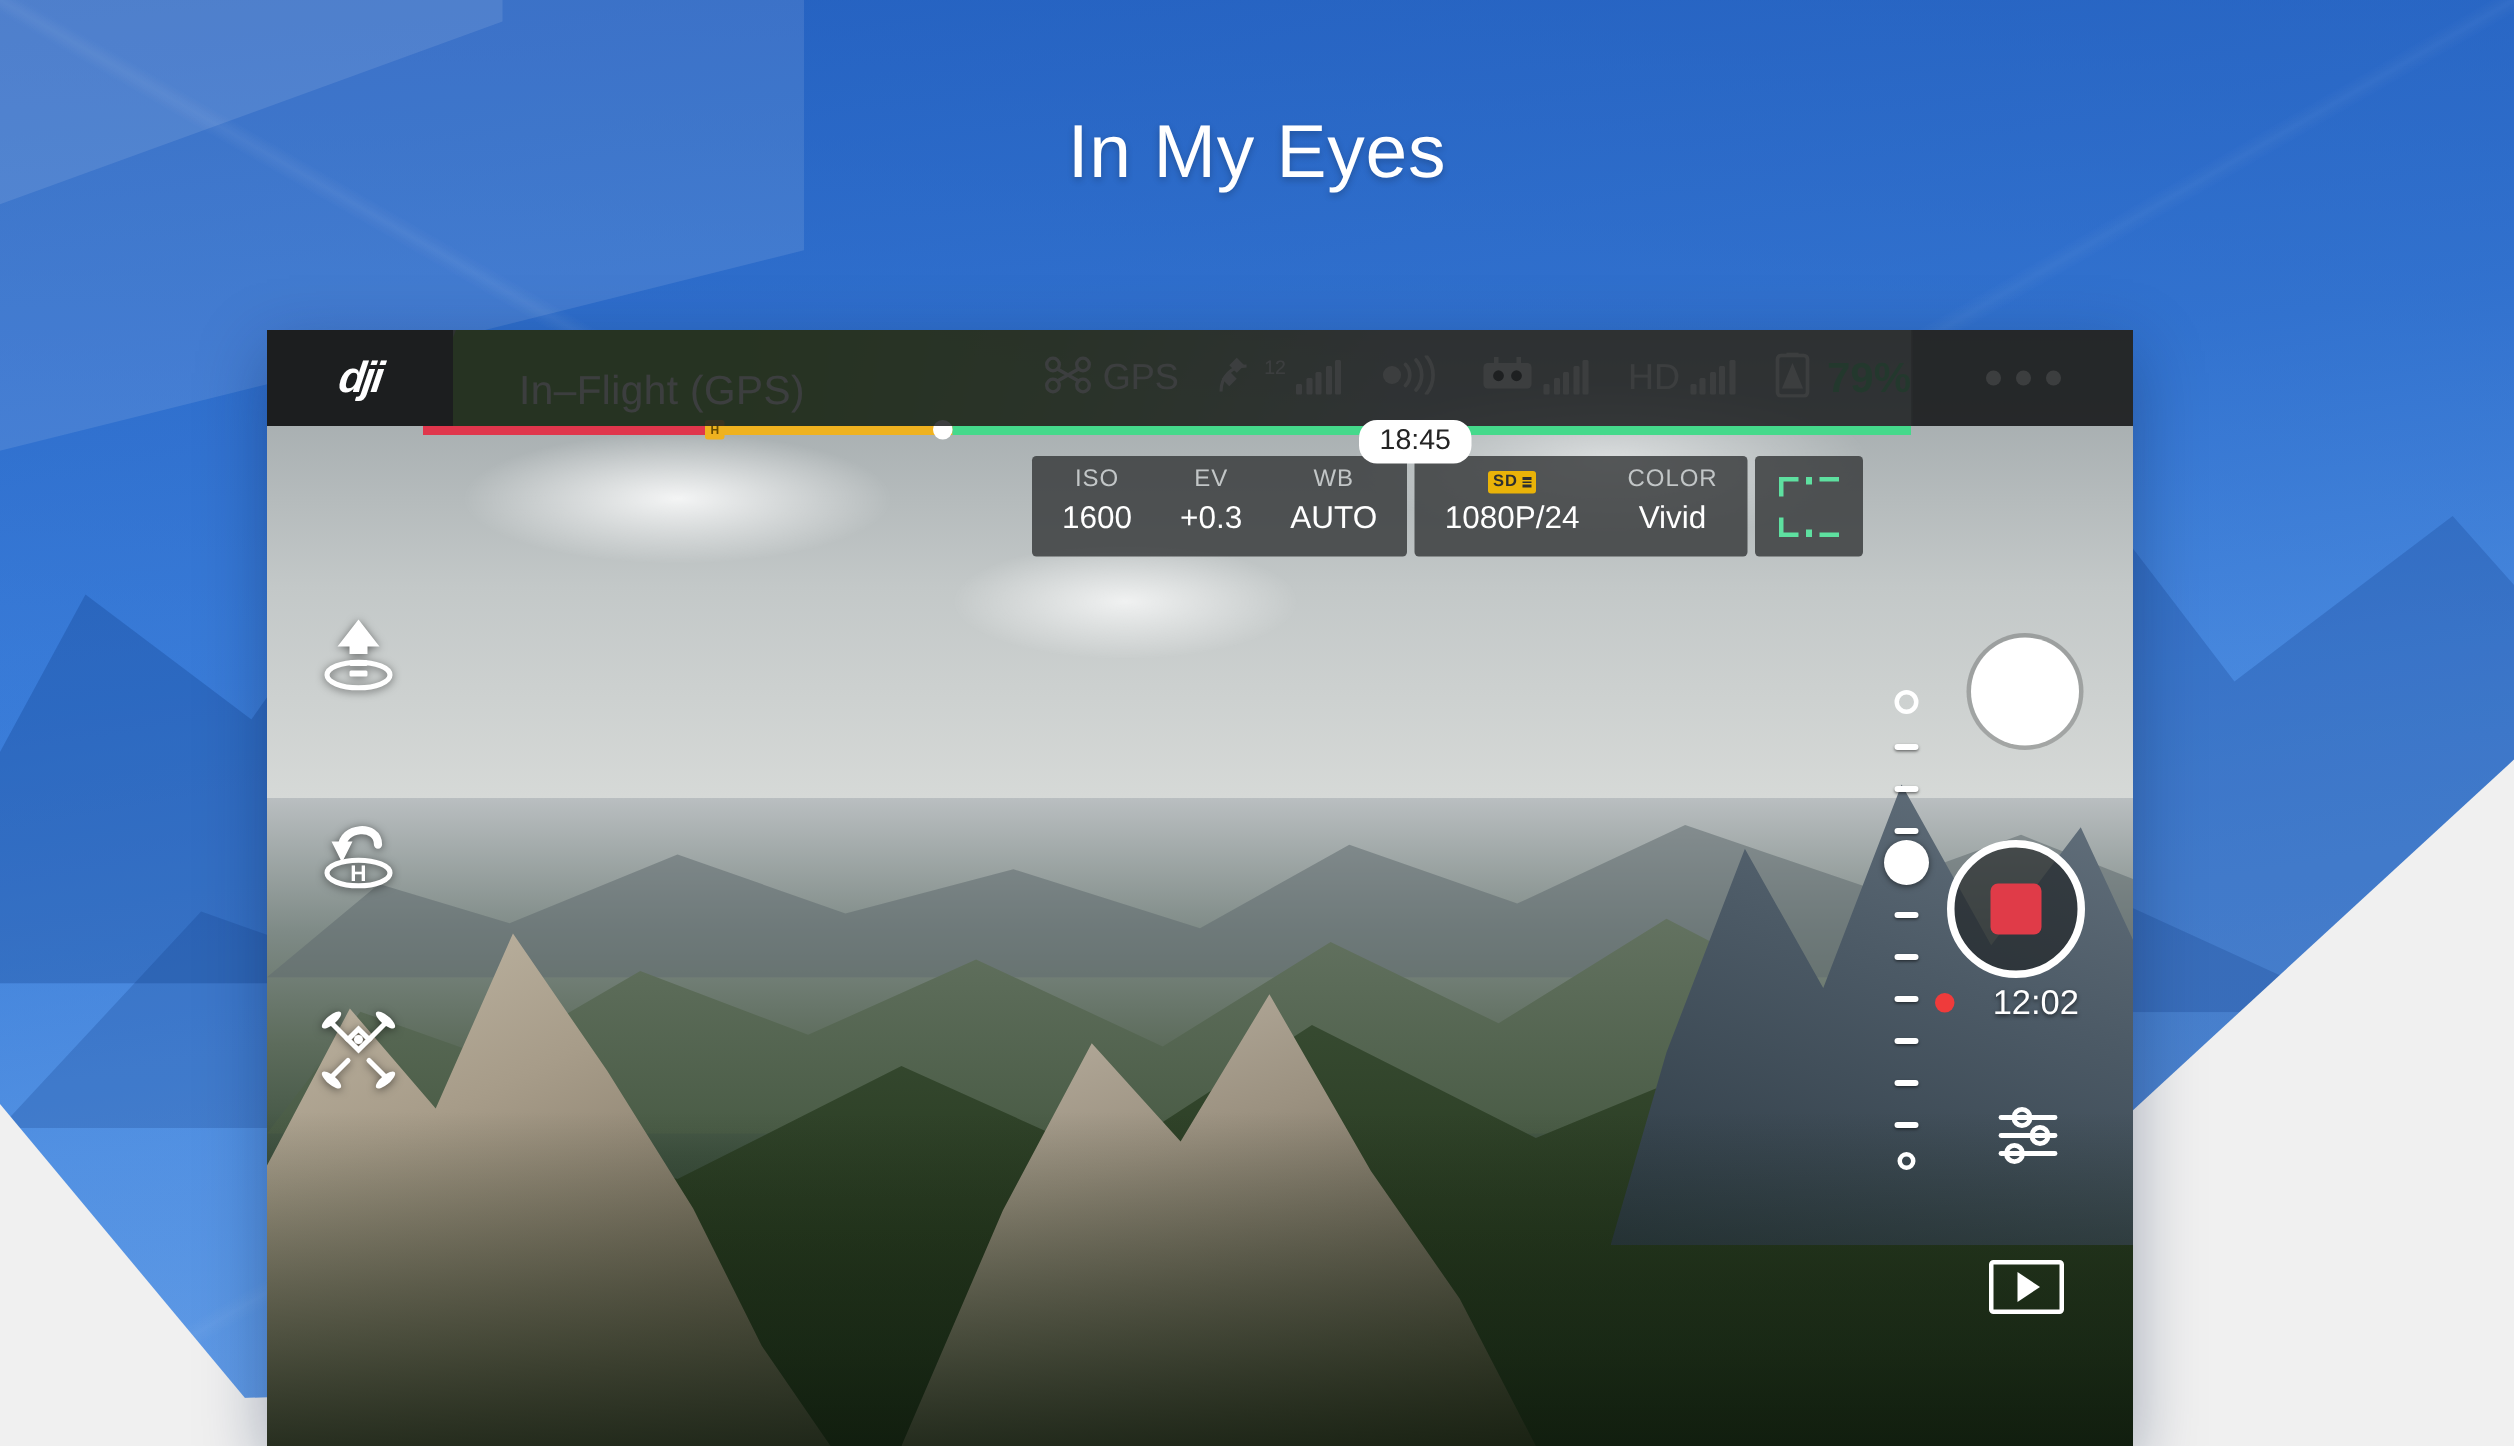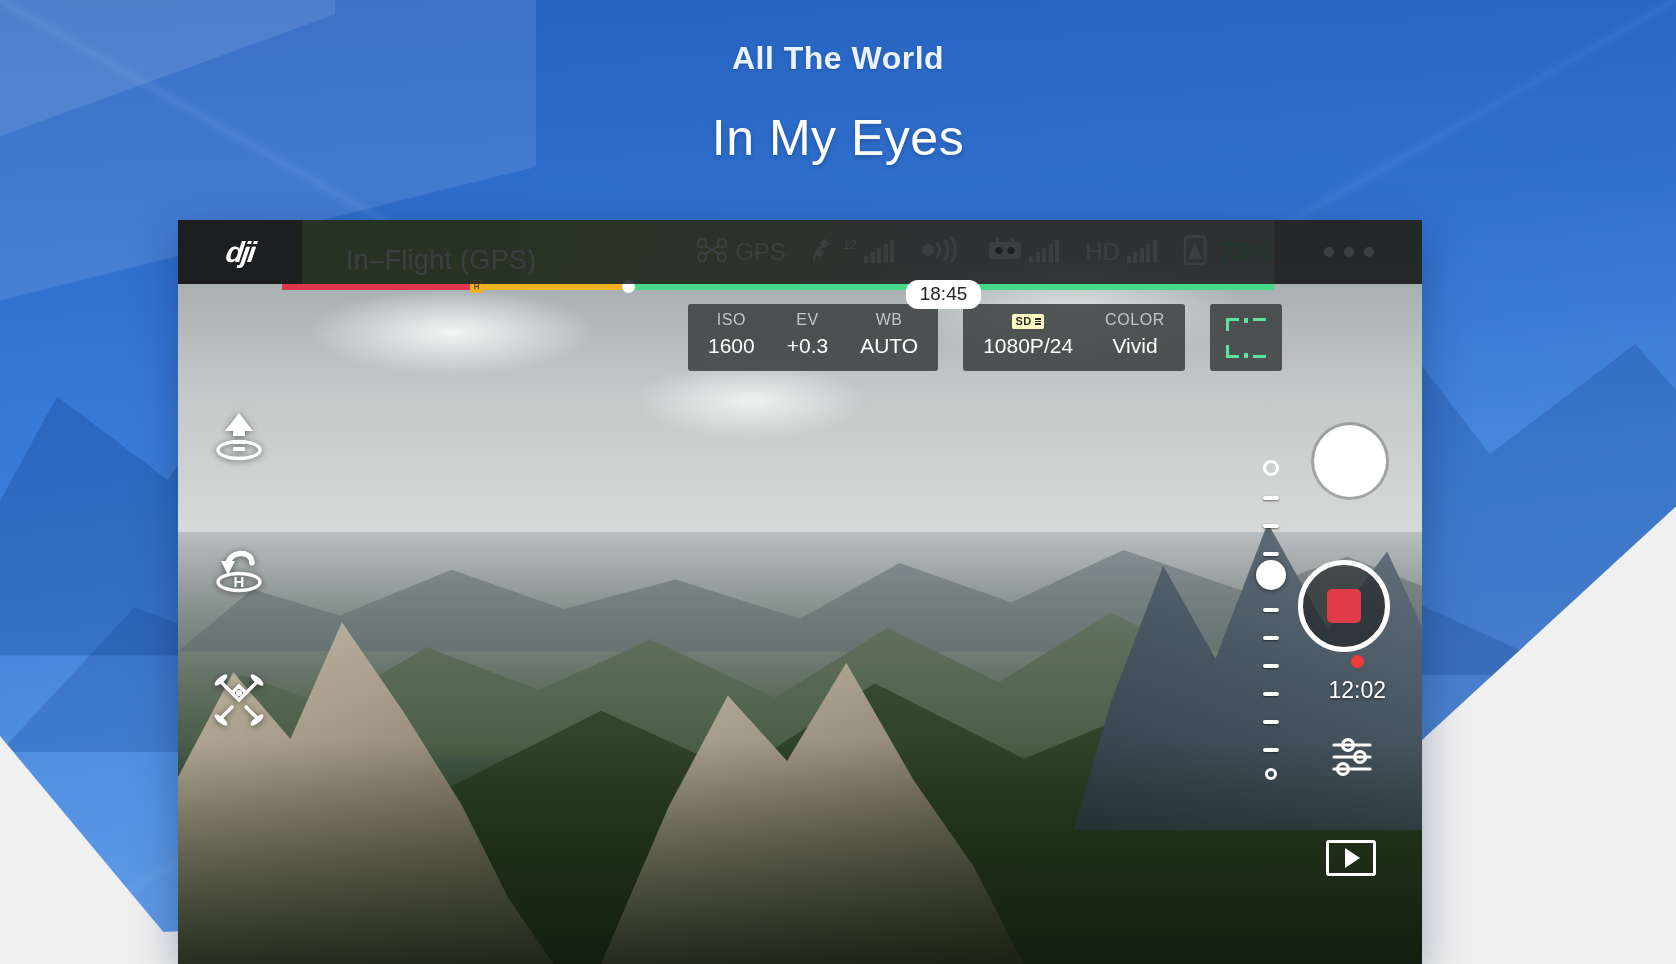--- a/index.html
+++ b/index.html
@@ -203,33 +203,33 @@
     background:#fff; border-radius:50%;
   }
   #time-badge {
     position:absolute; left:58.5%; top:60px; z-index:21;
     background:#fff; color:#242424; font-size:19px;
     padding:3px 14px 4px; border-radius:12px;
   }
 
   
   #cam-bars {
-    position:absolute; left:510px; top:84px; display:flex; align-items:stretch; gap:25px; z-index:18;
+    position:absolute; left:510px; top:84px; display:flex; align-items:stretch; gap:5px; z-index:18;
   }
   .cam-group {
     background:rgba(54,56,57,.82); border-radius:3px;
     display:flex; align-items:stretch; padding:6px 4px 9px;
   }
   .cam-item { padding:0 16px; text-align:center; min-width:54px; }
   .cam-key { font-size:16px; color:#c2c6c7; letter-spacing:.6px; line-height:20px; }
   .cam-val { font-size:21px; color:#fff; line-height:32px; }
   .cam-val.blue { color:#3e9ef0; }
   .sd-badge {
     display:inline-flex; align-items:center; gap:3px;
-    background:#fef9c3; color:#2d2f30; font-size:11px; font-weight:bold;
+    background:#eab308; color:#2d2f30; font-size:11px; font-weight:bold;
     padding:1px 3px; border-radius:2px; line-height:13px;
   }
   .sd-badge .lines { display:flex; flex-direction:column; gap:1px; }
   .sd-badge .lines b { display:block; width:6px; height:1.5px; background:#2d2f30; }
   .cam-btn {
     width:72px; background:rgba(54,56,57,.82); border-radius:3px;
     display:flex; align-items:center; justify-content:center;
   }
   .focus-box { width:40px; height:40px; position:relative; }
   .focus-box i { position:absolute; background:#5ee0a0; display:block; }
@@ -256,21 +256,21 @@
     border-radius:50%; background:#fff; border:4px solid rgba(255,255,255,.92);
     box-shadow:0 0 0 3px rgba(0,0,0,.22); z-index:16;
   }
   #record-btn {
     position:absolute; right:32px; top:340px; width:92px; height:92px;
     border-radius:50%; background:rgba(20,22,22,.55); border:5px solid #fff;
     display:flex; align-items:center; justify-content:center; z-index:16;
   }
   #record-btn .sq { width:34px; height:34px; background:#e03b48; border-radius:5px; }
   #rec-timer {
-    position:absolute; right:36px; top:435px; display:flex; align-items:center; gap:9px; z-index:16;flex-direction:column;
+    position:absolute; right:36px; top:435px; display:flex; align-items:center; gap:25px; z-index:16;
   }
   #rec-timer .dot { width:13px; height:13px; border-radius:50%; background:#ef3b3b; }
   #rec-timer .t { font-size:23px; color:#fff; text-shadow:0 1px 3px rgba(0,0,0,.6); }
   #settings-btn { position:absolute; right:44px; top:515px; z-index:16; }
   #gallery-btn {
     position:absolute; right:46px; top:620px; width:50px; height:36px;
     border:3px solid #fff; border-radius:3px;
     display:flex; align-items:center; justify-content:center; z-index:16;
   }
   #gallery-btn .tri {
@@ -306,21 +306,20 @@
 <div id="poster">
   <div class="mtn"></div>
   <div class="ridge1"></div>
   <div class="ridge2"></div>
   <div class="ridge3"></div>
   <div class="diag-tl"></div>
   <div class="diag-tl2"></div>
 </div>
 
 <div class="headings">
-  <div class="h-sub">All The World</div>
   <div class="h-main">In My Eyes</div>
 </div>
 
 <div id="app">
 
   <div id="feed">
     <div class="sky"></div>
     <div class="far-range"></div>
     <div class="mid-range"></div>
     <div class="valley"></div>

